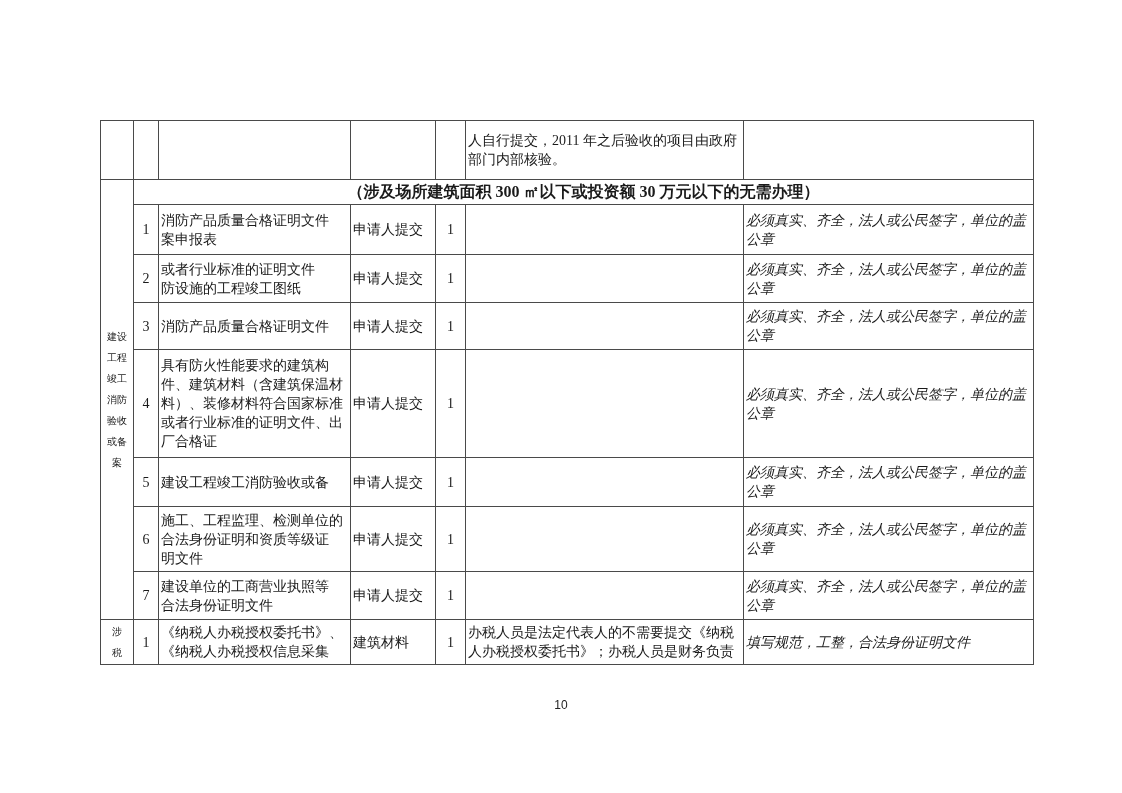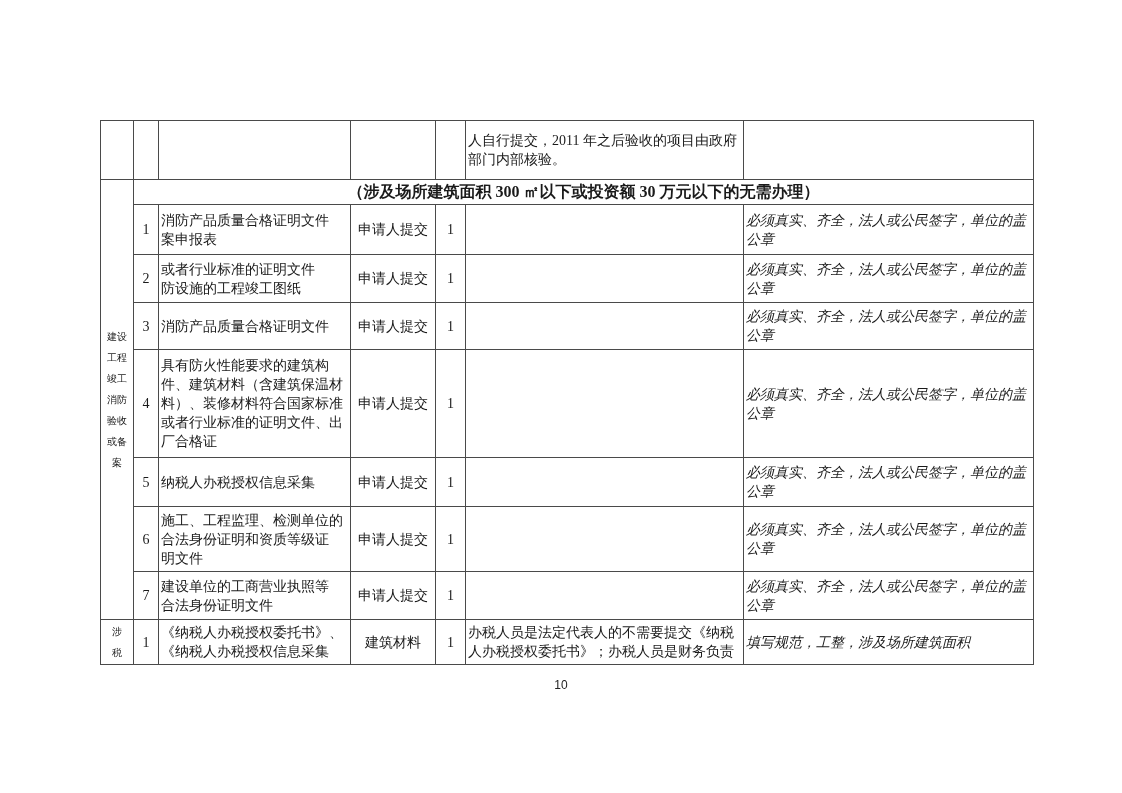--- a/index.html
+++ b/index.html
@@ -41,21 +41,21 @@
     padding: 0;
   }
   td.c-cat-main { padding-bottom: 42px; }
   td.c-num { text-align: center; }
   td.c-mat {
     text-align: left;
     padding-left: 6px;
     padding-right: 2px;
     white-space: pre-line;
   }
-  td.c-chan { text-align: center; }
+  td.c-chan { }
   td.c-cnt { text-align: center; }
   td.c-desc {
     text-align: left;
     padding-left: 5px;
     padding-right: 2px;
     white-space: pre-line;
   }
   td.c-rem {
     text-align: left;
     padding-left: 7px;
@@ -68,21 +68,21 @@
     font-weight: 700;
     font-size: 16px;
     line-height: 20px;
     white-space: nowrap;
     padding: 0;
   }
   .page-number {
     position: absolute;
     left: 0;
     right: 0;
-    top: 678px;
+    top: 698px;
     text-align: center;
     font-size: 12px;
     font-family: "Liberation Sans", "DejaVu Sans", sans-serif;
     color: #222222;
   }
 </style>
 </head>
 <body>
 
 <div class="page">
@@ -162,21 +162,21 @@
 厂合格证</td>
       <td class="c-chan">申请人提交</td>
       <td class="c-cnt">1</td>
       <td class="c-desc"></td>
       <td class="c-rem">必须真实、齐全，法人或公民签字，单位的盖
 公章</td>
     </tr>
 
     <tr style="height:49px">
       <td class="c-num">5</td>
-      <td class="c-mat">纳税人办税授权信息采集</td>
+      <td class="c-mat">建设工程竣工消防验收或备</td>
       <td class="c-chan">申请人提交</td>
       <td class="c-cnt">1</td>
       <td class="c-desc"></td>
       <td class="c-rem">必须真实、齐全，法人或公民签字，单位的盖
 公章</td>
     </tr>
 
     <tr style="height:65px">
       <td class="c-num">6</td>
       <td class="c-mat">施工、工程监理、检测单位的
@@ -203,20 +203,20 @@
     <tr style="height:43px">
       <td class="c-cat">涉
 税</td>
       <td class="c-num">1</td>
       <td class="c-mat">《纳税人办税授权委托书》、
 《纳税人办税授权信息采集</td>
       <td class="c-chan">建筑材料</td>
       <td class="c-cnt">1</td>
       <td class="c-desc">办税人员是法定代表人的不需要提交《纳税
 人办税授权委托书》；办税人员是财务负责</td>
-      <td class="c-rem">填写规范，工整，涉及场所建筑面积</td>
+      <td class="c-rem">填写规范，工整，合法身份证明文件</td>
     </tr>
   </tbody>
     </table>
 
   <div class="page-number">10</div>
 
 </div>
 
 </body></html>

